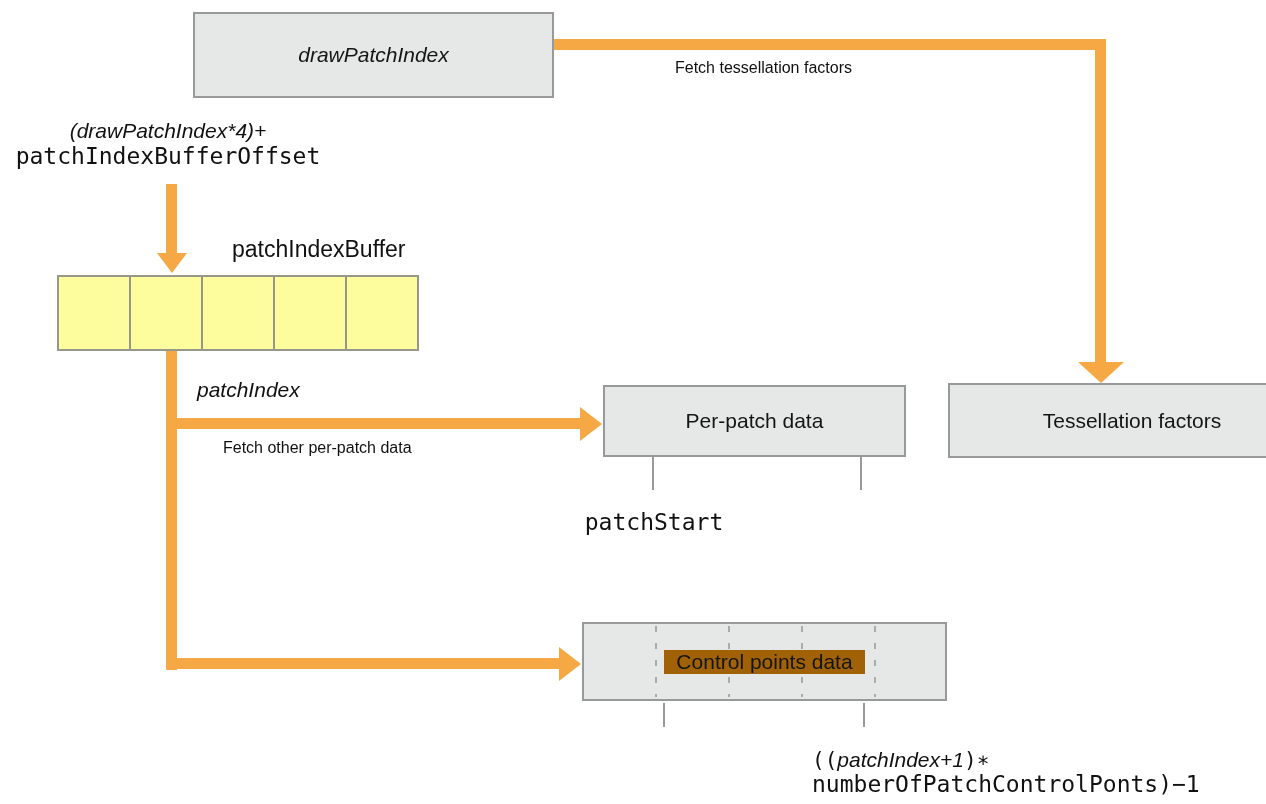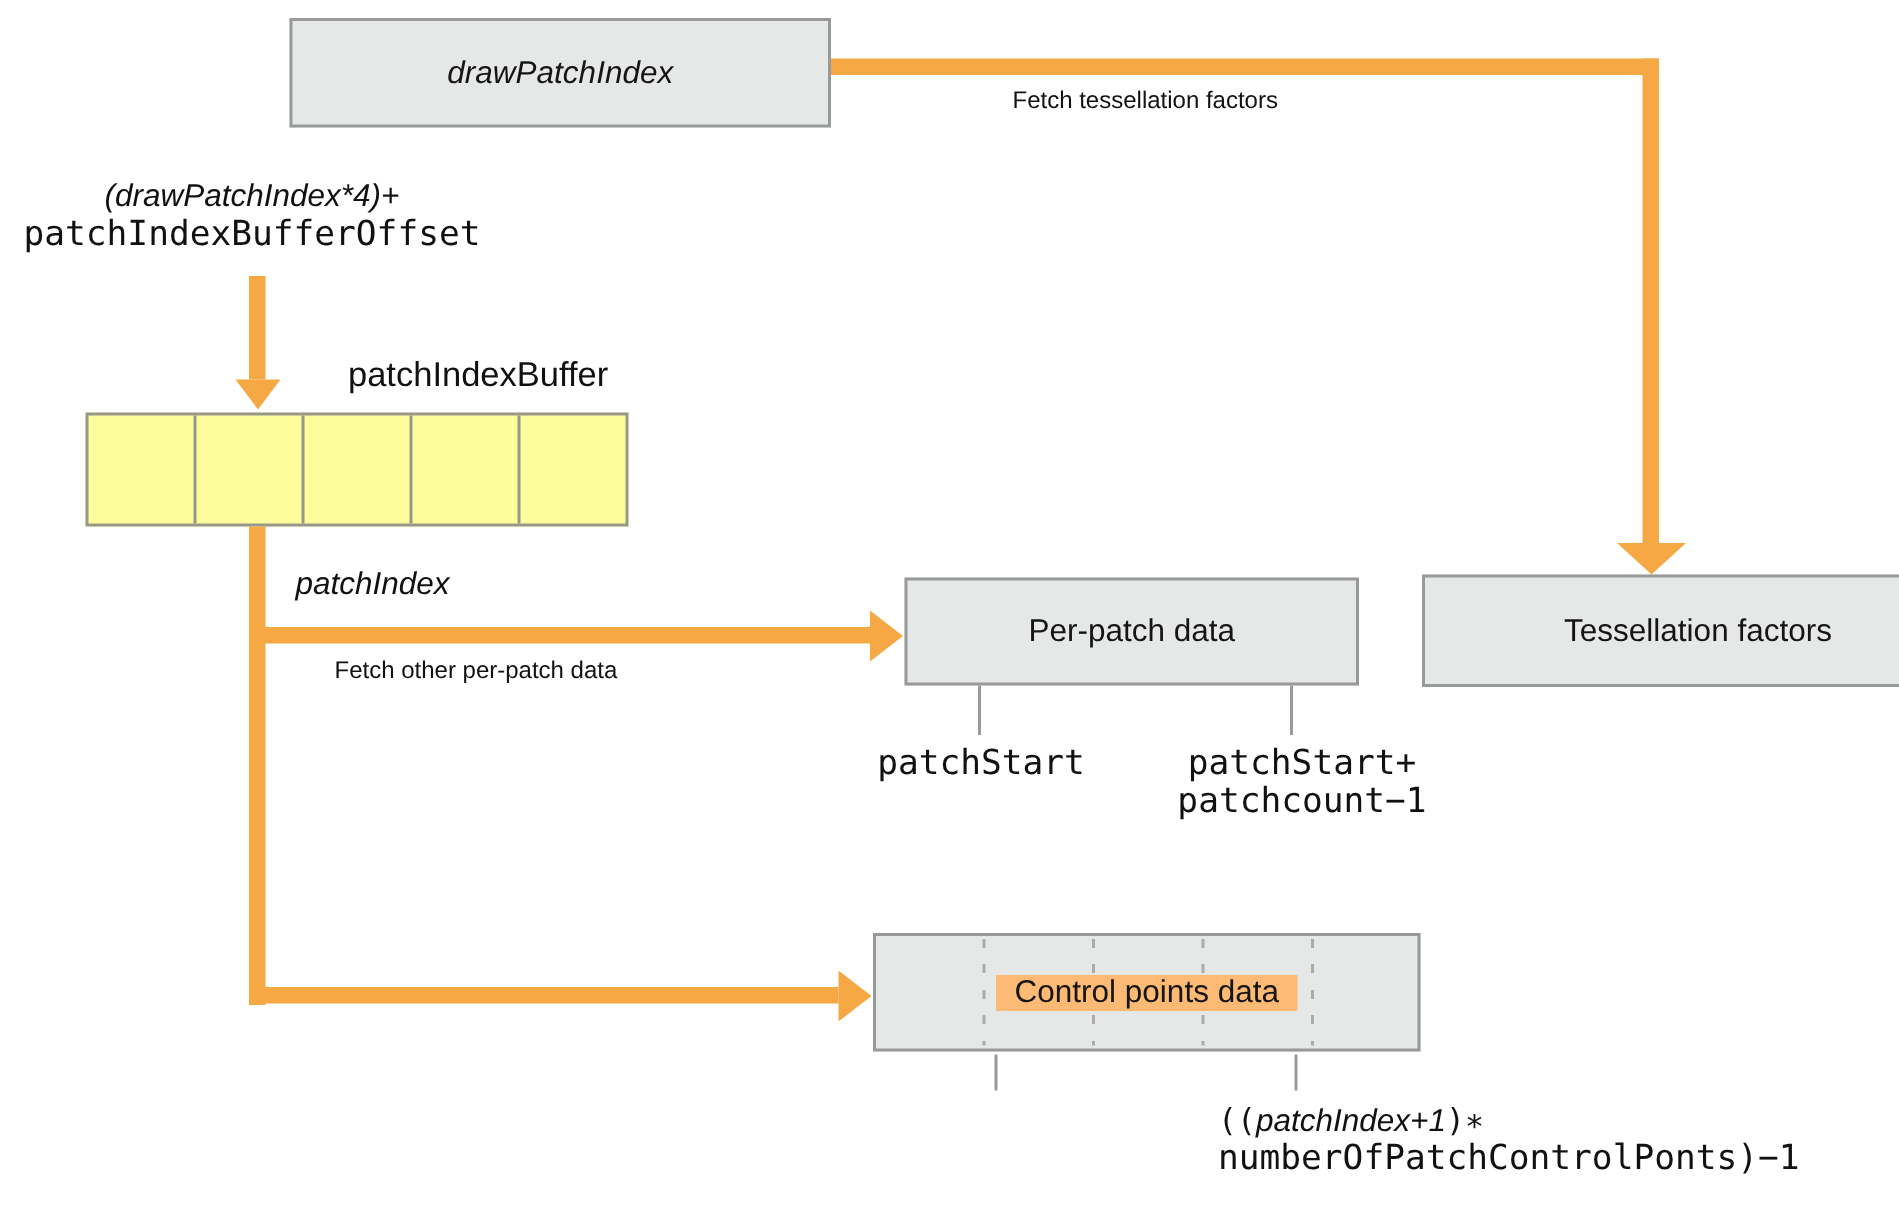--- a/index.html
+++ b/index.html
@@ -31,35 +31,35 @@
   
   .lbl{position:absolute;font-size:16px;white-space:nowrap;color:#111;}
   .ital{font-style:italic;}
   .mono{font-family:Liberation Sans, sans-serif;font-size:23px;}
   .expr{position:absolute;text-align:center;white-space:nowrap;}
   .expr .l1{font-style:italic;font-size:21px;line-height:24px;}
   .expr .l2{font-family:"DejaVu Sans Mono",monospace;font-size:23px;line-height:27px;}
   .tick{position:absolute;width:2px;background:#9a9a9a;}
   .dash-div{position:absolute;width:2px;top:2px;bottom:2px;
     background-image:repeating-linear-gradient(to bottom,#ababab 0 6px,transparent 6px 17px);}
-  .cp-label{position:absolute;background:#fdba74;padding:0 12px;font-size:21px;white-space:nowrap;text-align:right;}
-  .range{position:absolute;white-space:nowrap;}
+  .cp-label{position:absolute;background:#a16207;padding:0 12px;font-size:21px;white-space:nowrap;text-align:right;}
+  .range{position:absolute;white-space:nowrap;margin-top:13px;}
   .range .r1{font-size:21px;line-height:24px;}
   .range .r1 .ital{font-style:italic;}
   .range .r1 .op{font-family:"DejaVu Sans Mono",monospace;font-style:normal;font-size:21px;}
   .range .r2{font-family:"DejaVu Sans Mono",monospace;font-size:23px;line-height:25px;}
   .ctr{transform:translateX(-50%);text-align:center;}
   .rt{text-align:right;}
 </style>
 </head>
 <body>
 
 <div id="canvas">
 
-  <div class="node" style="left:193px;top:12px;width:361px;height:73px;">
+  <div class="node" style="left:193px;top:12px;width:361px;height:86px;">
     <span class="ital">drawPatchIndex</span>
   </div>
 
   <div class="shaft" style="left:554px;top:39px;width:552px;height:11px;"></div>
   <div class="shaft" style="left:1095px;top:39px;width:11px;height:323px;"></div>
   <div class="head-down-big" style="left:1078px;top:362px;"></div>
   <div class="lbl" style="left:675px;top:59px;">Fetch tessellation factors</div>
 
   <div class="expr" style="left:12px;top:119px;width:312px;">
     <div class="l1">(drawPatchIndex*4)+</div>
@@ -88,24 +88,20 @@
   <div class="lbl" style="left:223px;top:439px;">Fetch other per-patch data</div>
 
   <div class="node" style="left:603px;top:385px;width:303px;height:72px;">
     <span>Per-patch data</span>
   </div>
   <div class="tick" style="left:652px;top:457px;height:33px;"></div>
   <div class="tick" style="left:860px;top:457px;height:33px;"></div>
   <div class="range ctr" style="left:654px;top:497px;">
     <div class="r2">patchStart</div>
   </div>
-  <div class="range ctr" style="left:868px;top:497px;">
-    <div class="r2">patchStart+</div>
-    <div class="r2">patchcount−1</div>
-  </div>
 
   <div class="node" style="left:948px;top:383px;width:368px;height:75px;">
     <span>Tessellation factors</span>
   </div>
 
   <div class="shaft" style="left:166px;top:658px;width:393px;height:11px;"></div>
   <div class="head-right" style="left:559px;top:647px;"></div>
 
   <div class="node" style="left:582px;top:622px;width:365px;height:79px;">
     <div class="dash-div" style="left:71px;"></div>

